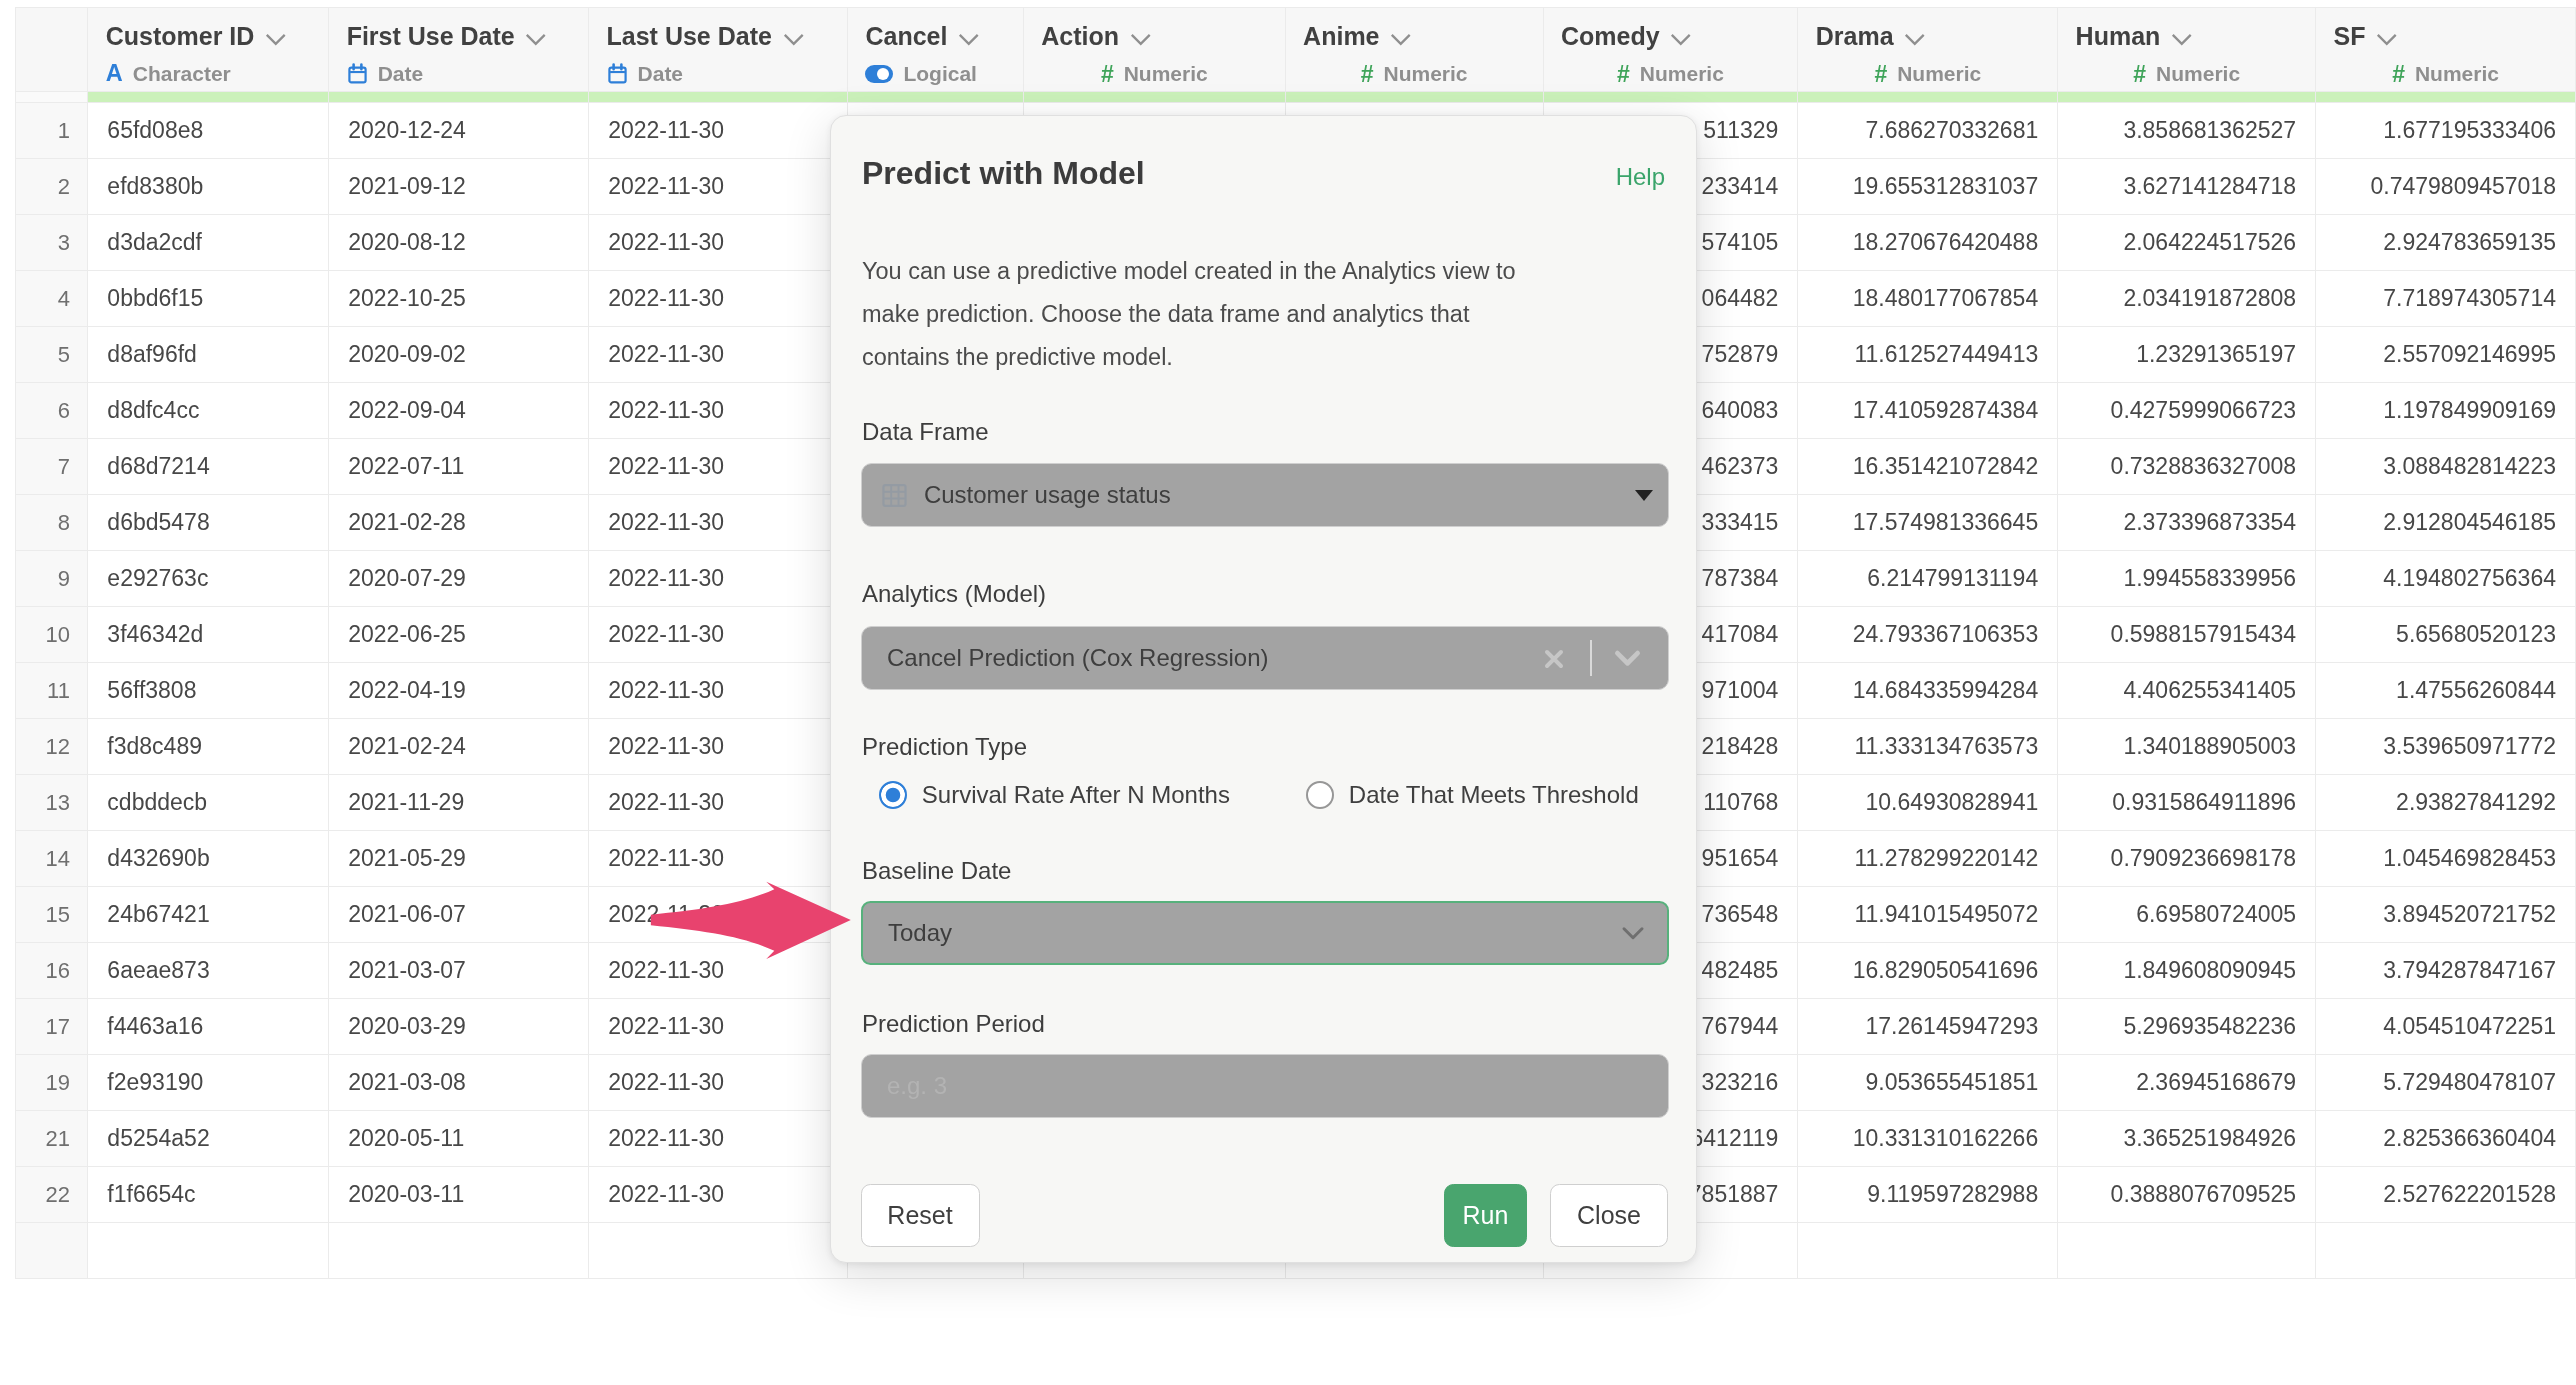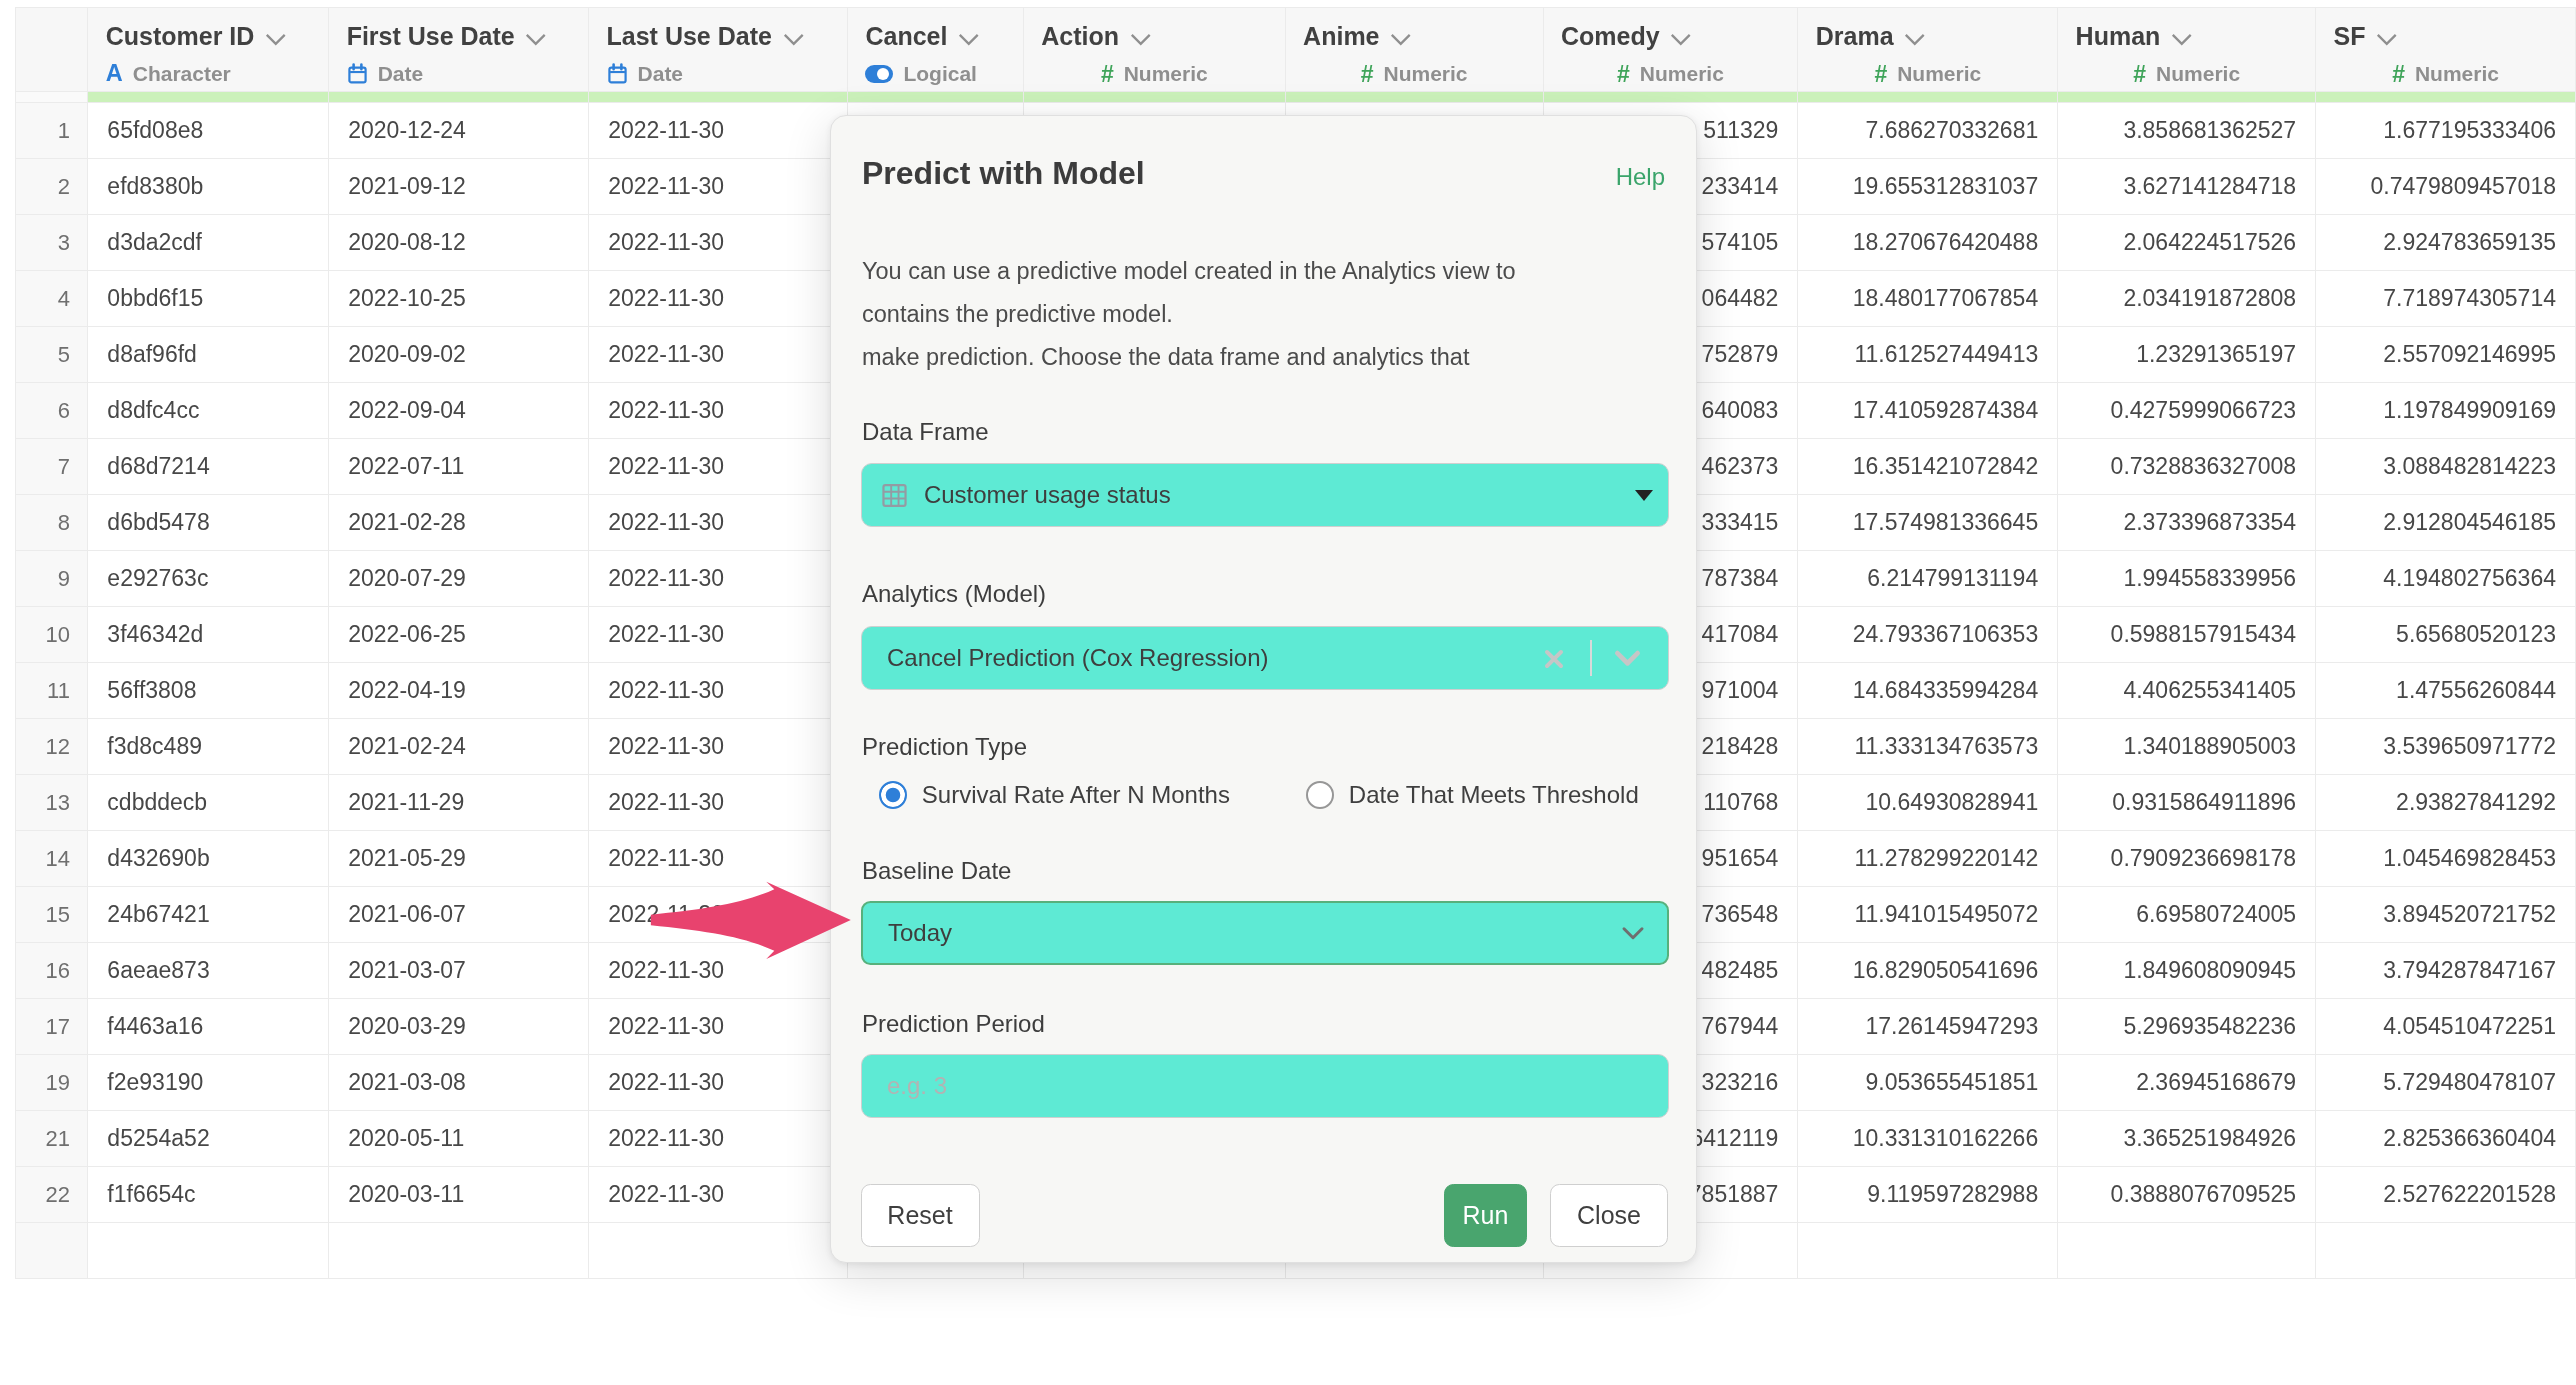--- a/index.html
+++ b/index.html
@@ -40,21 +40,21 @@
     box-shadow:0 12px 47px rgba(0,0,0,.14),0 1.3px 6.7px rgba(0,0,0,.07);
     z-index:50;box-sizing:border-box;
   }
   .m-title{position:absolute;left:31px;top:39px;font-size:32px;font-weight:bold;color:#3c3c3c}
   .m-help{position:absolute;right:31px;top:47px;font-size:24px;color:var(--accent_green);cursor:pointer;text-decoration:none}
   .m-desc{position:absolute;left:31px;top:134px;font-size:23.5px;line-height:43px;color:#4b4b4b}
   .m-desc div{white-space:nowrap}
   .lbl{position:absolute;left:31px;font-size:24px;font-weight:normal;color:#3d3d3d;white-space:nowrap}
   .df-lbl{top:302px}.an-lbl{top:464px}.pt-lbl{top:617px}.bd-lbl{top:741px}.pp-lbl{top:894px}
 
-  .box{position:absolute;left:29.5px;width:808px;height:64px;background:#5eead4;border:1.3px solid #cfcfcf;
+  .box{position:absolute;left:29.5px;width:808px;height:64px;background:#a3a3a3;border:1.3px solid #cfcfcf;
        border-radius:10.7px;box-sizing:border-box;display:flex;align-items:center}
   .df-box{top:347px}
   .an-box{top:510px}
   .bd-box{top:785px;border:2px solid var(--focus_green);border-radius:9.4px}
   .pp-box{top:938px}
   .box-val{font-size:24px;color:#3e3e3e;white-space:nowrap}
   .grid-ic{width:25px;height:25px;margin:0 17.4px 0 20px;flex:0 0 auto}
   .an-box .box-val,.bd-box .box-val{margin-left:25.5px}
   .caret{position:absolute;right:14.8px;top:25.5px;width:0;height:0;border-left:9.4px solid transparent;
          border-right:9.4px solid transparent;border-top:11.4px solid #222}
@@ -528,22 +528,22 @@
           <td></td>
         </tr>
       </tbody>
   </table>
 
   <div class="modal">
     <div class="m-title">Predict with Model</div>
     <a class="m-help">Help</a>
     <div class="m-desc">
       <div>You can use a predictive model created in the Analytics view to</div>
+      <div>make prediction. Choose the data frame and analytics that</div>
       <div>contains the predictive model.</div>
-      <div>make prediction. Choose the data frame and analytics that</div>
     </div>
 
     <div class="lbl df-lbl">Data Frame</div>
     <div class="box df-box">
       <svg class="grid-ic" viewBox="0 0 34 34">
         <rect x="2" y="3" width="30" height="28" rx="2.5" fill="none" stroke="#949ba3" stroke-width="3"></rect>
         <path d="M2 12h30M2 21h30M12.5 3v28M22.5 3v28" stroke="#949ba3" stroke-width="2.6" fill="none"></path>
       </svg>
       <span class="box-val">Customer usage status</span>
       <span class="caret"></span>

